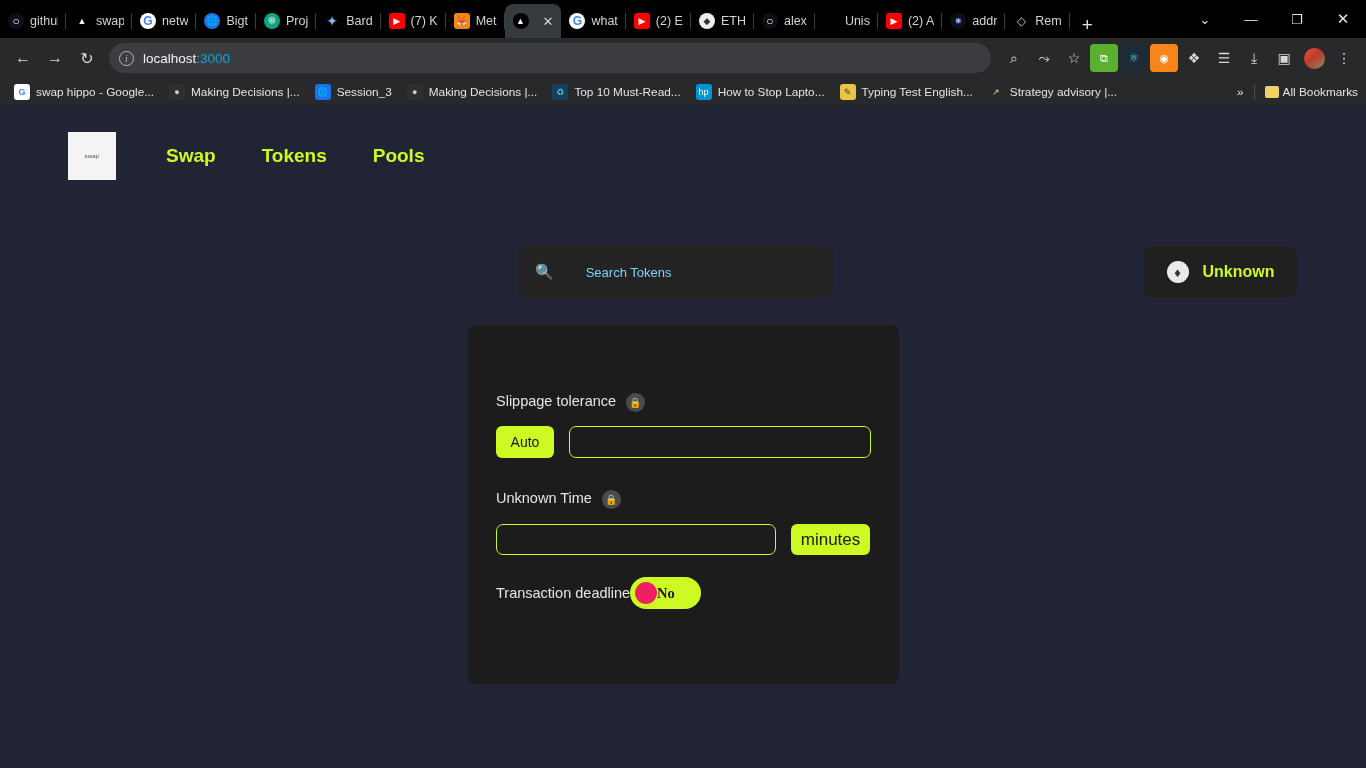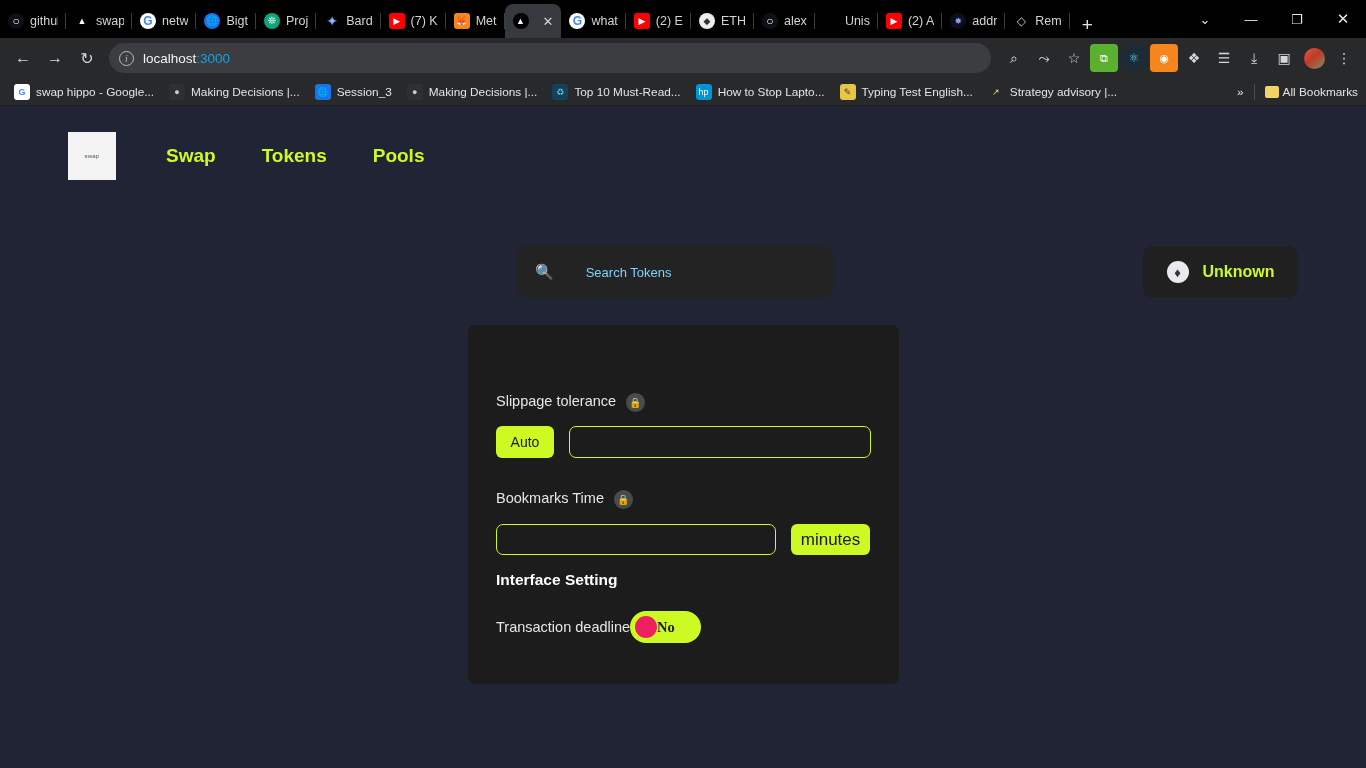--- a/index.html
+++ b/index.html
@@ -383,30 +383,29 @@
         <span class="txt">Slippage tolerance</span>
         <span class="lock">🔒</span>
       </div>
 
       <div class="slip-row">
         <div class="auto-btn">Auto</div>
         <input class="slip-input" type="text" placeholder="" style="">
       </div>
 
       <div class="row-label">
-        <span class="txt">Bookmarks Time</span>
+        <span class="txt">Unknown Time</span>
         <span class="lock">🔒</span>
       </div>
 
       <div class="dl-row">
         <input class="dl-input" type="text" placeholder="" style="">
         <div class="min-btn">minutes</div>
       </div>
 
-      <div class="sub-title">Interface Setting</div>
 
       <div class="txn-row">
         <span class="txn-lbl">Transaction deadline</span>
         <div class="toggle">
           <span class="knob"></span>
           <span class="toggle-txt">No</span>
         </div>
       </div>
     </div>
 

